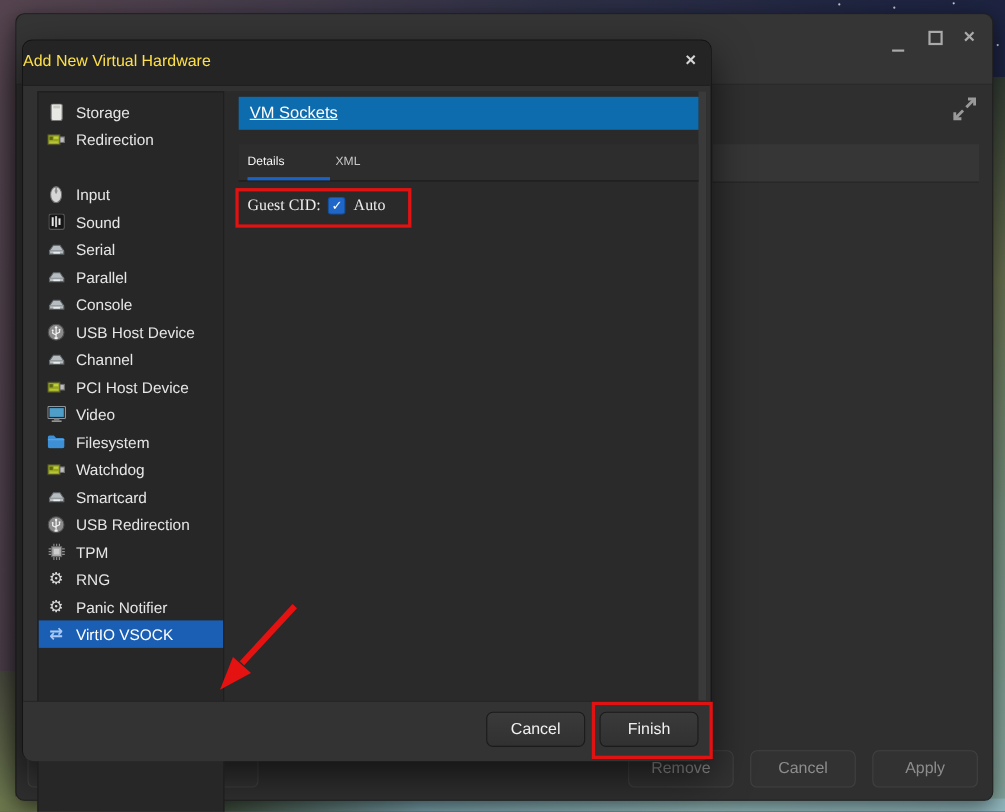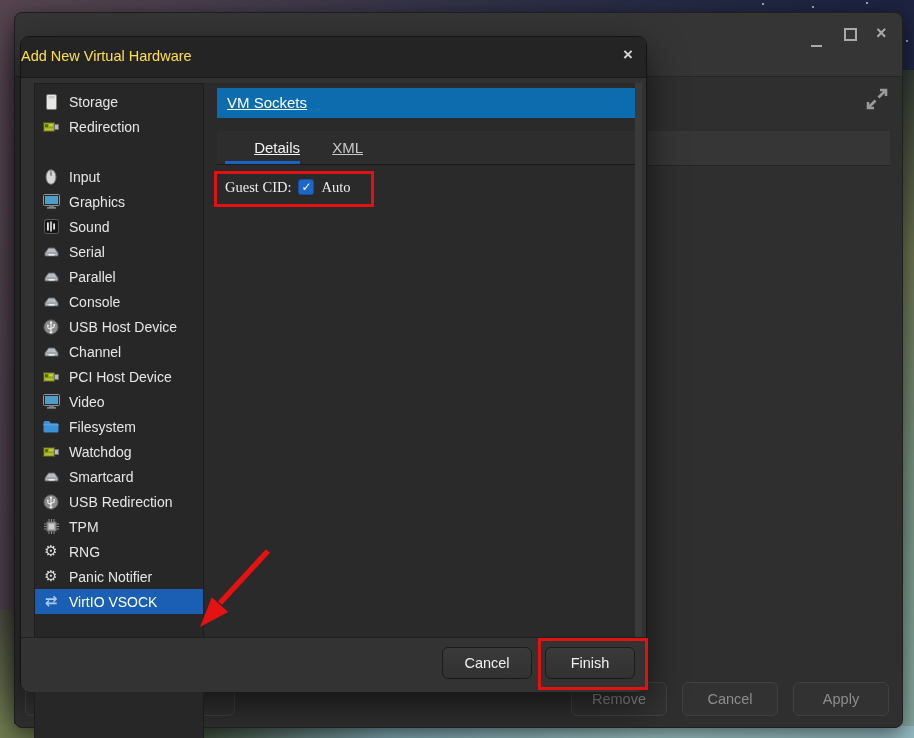--- a/index.html
+++ b/index.html
@@ -61,21 +61,21 @@
   .glyph-gear{font-family:"DejaVu Sans",sans-serif;font-size:15px;color:#dcdcdc;line-height:1;}
   .glyph-arrows{font-family:"DejaVu Sans",sans-serif;font-size:15px;font-weight:bold;color:#a9c9f4;line-height:1;}
 
   
   .main-pane{position:absolute;left:183px;top:46px;width:438px;height:554px;background:#2a2a2a;}
   .pane-gutter{position:absolute;left:431px;top:0;width:7px;height:554px;background:#3a3a3a;}
   .pane-header{position:absolute;left:13px;top:5px;width:418px;height:30px;background:#0d6cae;
     color:#ffffff;font-size:15px;line-height:30px;padding-left:10px;box-sizing:border-box;text-decoration:underline;}
   .tabbar{position:absolute;left:13px;top:48px;width:418px;height:34px;background:#2d2d2d;
     border-bottom:1px solid #1a1a1a;box-sizing:border-box;}
-  .tab{position:absolute;top:0;height:33px;line-height:33px;text-align:right;font-size:15px;cursor:pointer;text-decoration:underline;}
+  .tab{position:absolute;top:0;height:33px;line-height:33px;text-align:left;font-size:11px;cursor:pointer;}
   .tab-details{left:8px;width:75px;color:#f3f3f3;}
   .tab-xml{left:88px;width:58px;color:#c9c9c9;}
   .tab-underline{position:absolute;left:8px;bottom:0;width:75px;height:3px;background:#1a63c4;}
   .form-row{position:absolute;left:21px;top:92px;height:24px;display:flex;align-items:center;gap:7px;}
   .form-label{font-size:14.5px;color:#ededed;font-family:Liberation Serif, serif;}
   .checkbox{width:16px;height:16px;background:#1e66c8;border:1px solid #15509e;border-radius:3px;
     display:flex;align-items:center;justify-content:center;box-sizing:border-box;cursor:pointer;}
   .check{font-family:"DejaVu Sans",sans-serif;color:#ffffff;font-size:12px;font-weight:bold;line-height:1;}
 
   
@@ -175,31 +175,20 @@
             <svg width="12" height="16" viewBox="0 0 12 16">
               <ellipse cx="6" cy="8" rx="5" ry="7.3" fill="#d6d6d6" stroke="#6f6f6f"></ellipse>
               <line x1="6" y1="1" x2="6" y2="7" stroke="#6f6f6f"></line>
               <rect x="4.8" y="3" width="2.4" height="3.2" rx="1.2" fill="#8f8f8f"></rect>
             </svg>
           </span>
           <span class="side-label">Input</span>
         </div>
         <div class="side-row">
           <span class="side-icon">
-            <svg width="17" height="15" viewBox="0 0 17 15">
-              <rect x="0.5" y="0.5" width="16" height="11" rx="1" fill="#23272a" stroke="#8e9499"></rect>
-              <rect x="2" y="2" width="13" height="8" fill="#4d9fca"></rect>
-              <rect x="6" y="11.6" width="5" height="1.6" fill="#777777"></rect>
-              <rect x="4" y="13.2" width="9" height="1.4" fill="#999999"></rect>
-            </svg>
-          </span>
-          <span class="side-label">Graphics</span>
-        </div>
-        <div class="side-row">
-          <span class="side-icon">
             <svg width="15" height="15" viewBox="0 0 15 15">
               <rect x="0.5" y="0.5" width="14" height="14" rx="2" fill="#161616" stroke="#5a5a5a"></rect>
               <rect x="3" y="3.5" width="1.8" height="8" fill="#e8e8e8"></rect>
               <rect x="6.1" y="2.5" width="1.8" height="10" fill="#cfcfcf"></rect>
               <rect x="9.2" y="4.5" width="1.8" height="6" fill="#e8e8e8"></rect>
             </svg>
           </span>
           <span class="side-label">Sound</span>
         </div>
         <div class="side-row">

